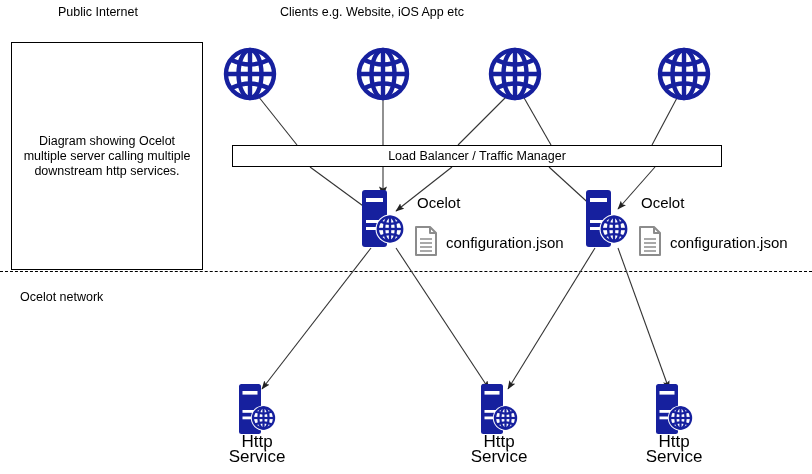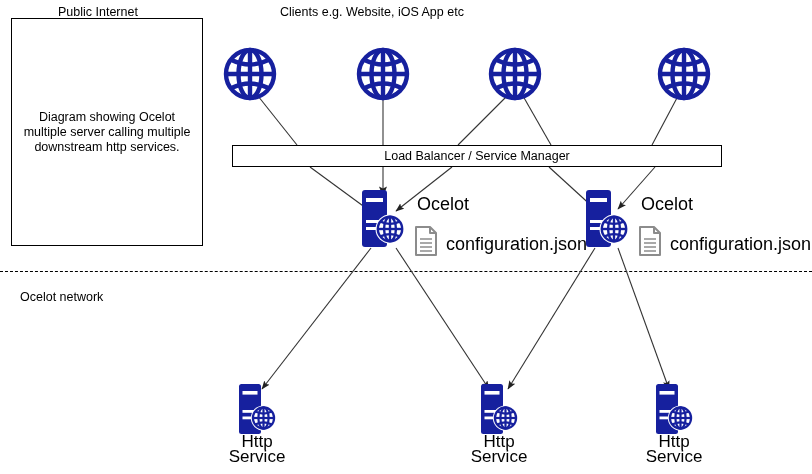--- a/index.html
+++ b/index.html
@@ -27,21 +27,21 @@
     white-space: nowrap;
   }
   
   #public-internet-label { left: 20px; top: 5px; margin-left: 38px; }
   #private-network-label { left: 20px; top: 290px; }
   #clients-label { left: 280px; top: 5px; }
 
   #description-box {
     position: absolute;
     left: 11px;
-    top: 18px;
+    top: 42px;
     width: 192px;
     height: 228px;
     border: 1.2px solid #000000;
     box-sizing: border-box;
     background: #ffffff;
   }
   #description-text {
     position: absolute;
     left: 0;
     top: 0;
@@ -106,21 +106,21 @@
   .node-caption {
     position: absolute;
     font-size: 17px;
     line-height: 15px;
     text-align: center;
     white-space: pre-line;
     color: #000000;
   }
   .inline-label {
     position: absolute;
-    font-size: 18px;
+    font-size: 15px;
     white-space: nowrap;
     color: #000000;
   }
   .doc-icon { position: absolute; width: 24px; height: 30px; }
 </style>
 </head>
 <body>
 
 <div id="canvas">
 
@@ -155,21 +155,21 @@
     <line x1="655" y1="167" x2="618" y2="209" stroke="#333333" stroke-width="1.1" marker-end="url(#arrowhead)"></line>
 
     <line x1="371" y1="248" x2="262" y2="389" stroke="#333333" stroke-width="1.1" marker-end="url(#arrowhead)"></line>
     <line x1="396" y1="248" x2="489" y2="389" stroke="#333333" stroke-width="1.1" marker-end="url(#arrowhead)"></line>
 
     <line x1="595" y1="248" x2="508" y2="389" stroke="#333333" stroke-width="1.1" marker-end="url(#arrowhead)"></line>
     <line x1="618" y1="248" x2="669" y2="389" stroke="#333333" stroke-width="1.1" marker-end="url(#arrowhead)"></line>
   </svg>
 
   <div id="load-balancer">
-    <span>Load Balancer / Service Manager</span>
+    <span>Load Balancer / Traffic Manager</span>
   </div>
 
   <div class="node globe-client" style="left:222px; top:46px;">
     <svg viewBox="0 0 56 56" width="56" height="56">
       <g fill="none" stroke="#16209E" stroke-width="4.4">
         <circle cx="28" cy="28" r="24"></circle>
         <line x1="28" y1="4" x2="28" y2="52"></line>
         <line x1="4" y1="28" x2="52" y2="28"></line>
         <ellipse cx="28" cy="28" rx="11.5" ry="24"></ellipse>
         <path d="M9.5 14 Q28 23 46.5 14"></path>

